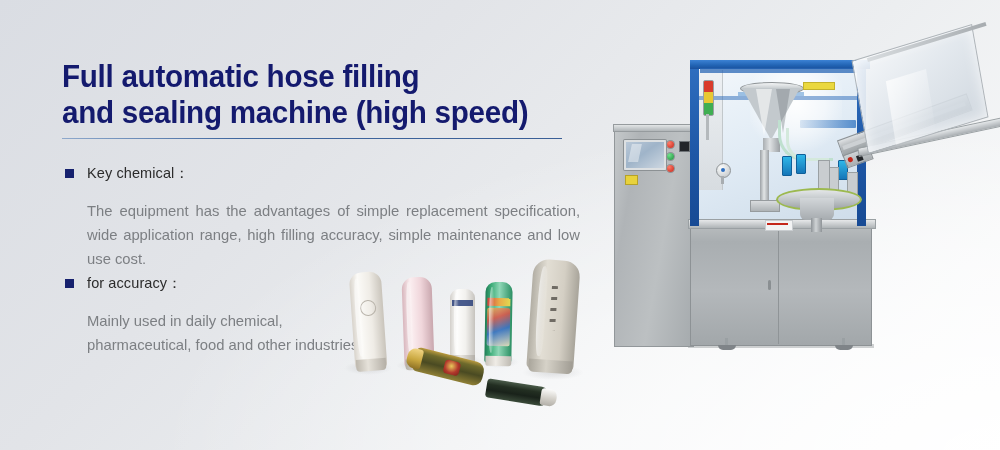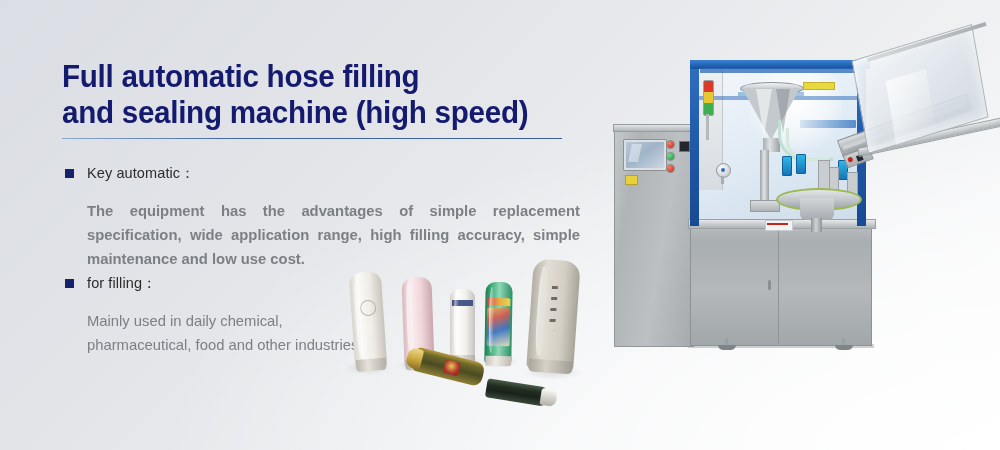--- a/index.html
+++ b/index.html
@@ -40,21 +40,21 @@
     background:#16216e;
   }
   .f-title{
     color:#2c2c2c;font-size:14.5px;line-height:19px;font-weight:normal;
     white-space:nowrap;letter-spacing:0.1px;
   }
   .f-body{
     margin-left:25px;color:#7c7f83;font-size:14.8px;line-height:24px;
     text-align:justify;
   }
-  #feature-0 .f-body{width:493px;font-weight:bold;}
+  #feature-0 .f-body{width:493px;}
   #feature-1 .f-body{width:275px;text-align:left;}
 
   
   #machine{position:absolute;left:600px;top:20px;width:400px;height:385px;}
 
   .mz{position:absolute;}
 
   
   #base-cab{left:90px;top:205px;width:180px;height:120px;
     background:linear-gradient(180deg,#b9bdbf 0%,#a9aeb1 14%,#b4b8bb 55%,#a2a7aa 100%);
@@ -270,29 +270,29 @@
     <h1 id="title">
       <span class="tl">Full automatic hose filling</span>
       <span class="tl">and sealing machine (high speed)</span>
     </h1>
 
     <div id="divider"></div>
 
     <div class="feature" id="feature-0">
       <div class="f-head">
         <span class="bullet"></span>
-        <span class="f-title">Key automatic：</span>
+        <span class="f-title">Key chemical：</span>
       </div>
       <p class="f-body">The equipment has the advantages of simple replacement specification, wide application range, high filling accuracy, simple maintenance and low use cost.</p>
     </div>
 
     <div class="feature" id="feature-1">
       <div class="f-head">
         <span class="bullet"></span>
-        <span class="f-title">for filling：</span>
+        <span class="f-title">for accuracy：</span>
       </div>
       <p class="f-body">Mainly used in daily chemical, pharmaceutical, food and other industries</p>
     </div>
   </div>
 
   <div id="machine">
 
     <div class="mz" id="base-shadow"></div>
 
     <div class="mz" id="ctrl-col"></div>

